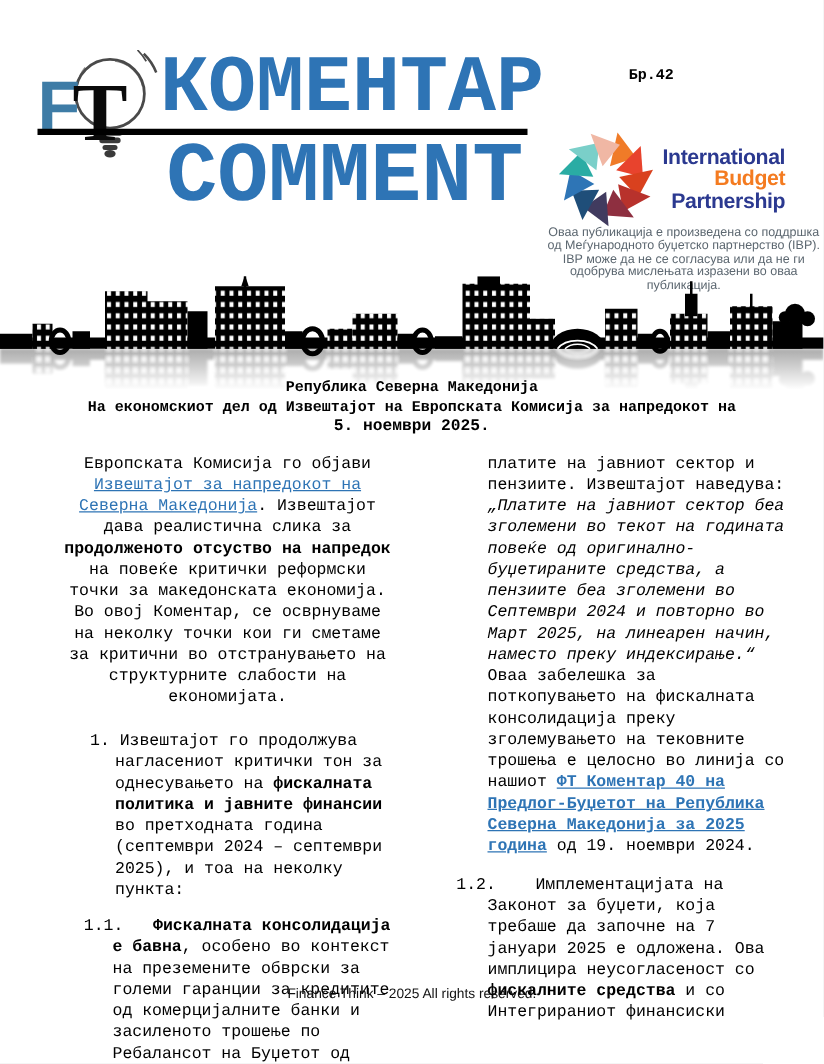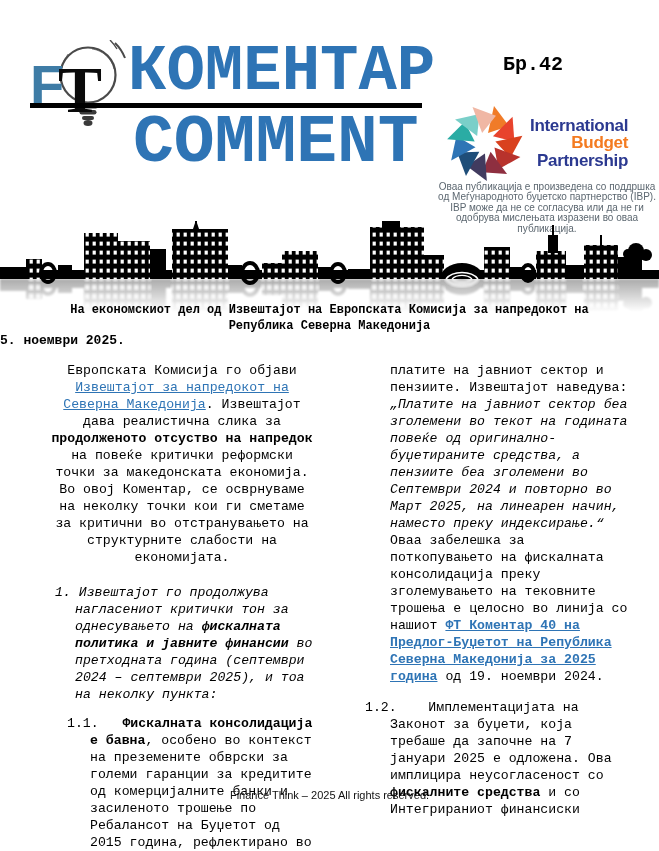--- a/index.html
+++ b/index.html
@@ -6,44 +6,44 @@
   .page{position:relative;width:659px;height:851px;margin:0 auto;background:#ffffff;
         font-family:"Liberation Mono","DejaVu Sans Mono",monospace;color:#000;overflow:hidden;}
 
   
   .ftlogo{position:absolute;left:28px;top:40px;z-index:2;}
   .hline{position:absolute;left:30px;top:103px;width:392px;height:5px;background:#000;z-index:3;}
   .t-mk{position:absolute;left:128px;top:44px;font-weight:bold;font-size:64px;line-height:56px;
         color:var(--brand_blue);white-space:nowrap;z-index:2;}
   .t-en{position:absolute;left:133px;top:115px;font-weight:bold;font-size:68px;line-height:55px;
         color:var(--brand_blue);white-space:nowrap;}
-  .issue{position:absolute;left:503px;top:53px;font-weight:bold;font-size:20px;color:#000;white-space:nowrap;}
+  .issue{position:absolute;left:503px;top:53px;font-weight:bold;font-size:12px;color:#000;white-space:nowrap;}
 
   .ibp{position:absolute;left:446px;top:104px;display:flex;align-items:center;gap:6px;}
   .ibp-words{font-family:"Liberation Sans",sans-serif;font-weight:bold;font-size:17px;
              line-height:17.5px;letter-spacing:-0.3px;color:var(--ibp_blue);text-align:right;}
   .ibp-words .orange{color:var(--ibp_orange);}
   .disclaimer{position:absolute;left:436px;top:182px;width:222px;text-align:center;
               font-family:"Liberation Sans",sans-serif;font-size:10px;line-height:10.4px;color:#5C6770;}
 
   
   .skyline{position:absolute;left:0;top:221px;}
 
   
   .doc-title{position:absolute;left:0;top:302px;width:659px;text-align:center;
              font-weight:bold;font-size:12px;line-height:16px;}
-  .doc-date{position:absolute;left:0;top:333px;width:659px;
+  .doc-date{position:absolute;left:0;top:333px;width:659px;text-align:center;
             font-weight:bold;font-size:13px;}
 
   
   .col{position:absolute;top:362px;font-size:13.2px;line-height:17px;text-align:left;}
   .col-left{left:48px;width:268px;}
   .col-right{left:345px;width:290px;}
   .p-intro{margin:0 0 18px 0;text-align:center;}
-  .li-1{padding-left:27px;text-indent:-20px;margin:0 0 12px 0;font-style:italic;}
+  .li-1{padding-left:27px;text-indent:-20px;margin:0 0 12px 17px;}
   .li-11{padding-left:42px;text-indent:-23px;margin:0;}
   .p-cont{margin:0 0 14px 45px;}
   .li-12{padding-left:45px;text-indent:-25px;margin:0;}
 
   .seg-b{font-weight:bold;}
   .seg-i{font-style:italic;}
   .seg-a{color:var(--link_blue);text-decoration:underline;cursor:pointer;}
 
   
   .footer{position:absolute;left:0;top:789px;width:659px;text-align:center;
@@ -158,22 +158,22 @@
       <circle cx="636" cy="30" r="8" fill="#000"></circle>
       <circle cx="646" cy="34" r="6" fill="#000"></circle>
       <circle cx="628" cy="33" r="5" fill="#000"></circle>
     </g>
     <g mask="url(#fadeM)" opacity="0.33" filter="url(#blurF)">
       <use href="#sky" xlink:href="#sky" transform="translate(0,116) scale(1,-1)"></use>
     </g>
   </svg>
 
   <div class="doc-title">
+    <div>Република Северна Македонија</div>
     <div>На економскиот дел од Извештајот на Европската Комисија за напредокот на</div>
-    <div>Република Северна Македонија</div>
   </div>
   <div class="doc-date">5. ноември 2025.</div>
 
   <div class="col col-left">
     <div class="p-intro"><span>Европската Комисија го објави </span><span class="seg-a">Извештајот за напредокот на Северна Македонија</span><span>. Извештајот дава реалистична слика за </span><span class="seg-b">продолженото отсуство на напредок</span><span> на повеќе критички реформски точки за македонската економија. Во овој Коментар, се осврнуваме на неколку точки кои ги сметаме за критични во отстранувањето на структурните слабости на економијата.</span></div>
     <div class="li-1"><span>1. Извештајот го продолжува нагласениот критички тон за однесувањето на </span><span class="seg-b">фискалната политика и јавните финансии</span><span> во претходната година (септември 2024 – септември 2025), и тоа на неколку пункта:</span></div>
     <div class="li-11"><span>1.1.&nbsp;&nbsp;&nbsp;</span><span class="seg-b">Фискалната консолидација е бавна</span><span>, особено во контекст на преземените обврски за големи гаранции за кредитите од комерцијалните банки и засиленото трошење по Ребалансот на Буџетот од 2015 година, рефлектирано во</span></div>
   </div>
 
   <div class="col col-right">

